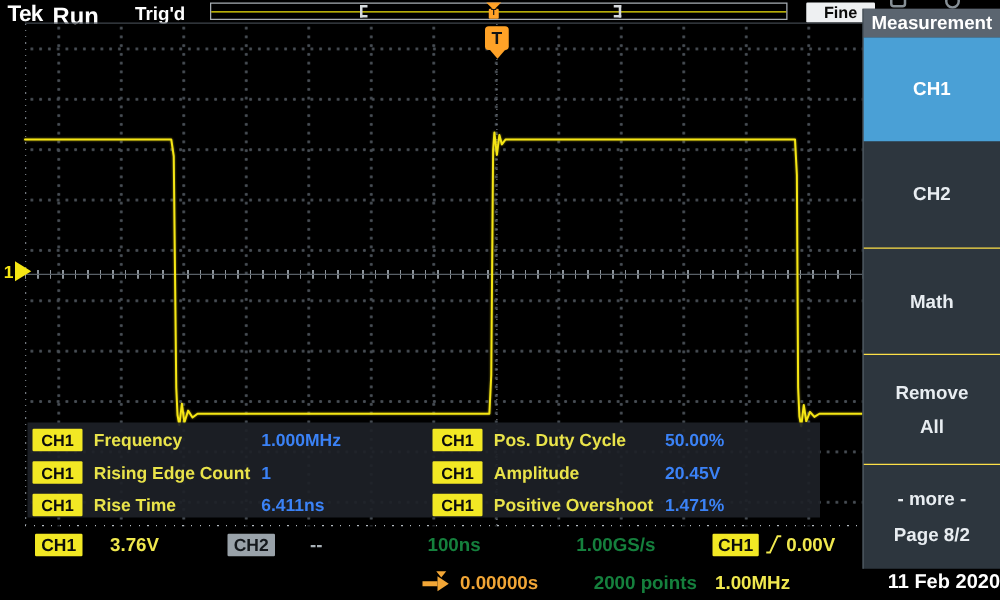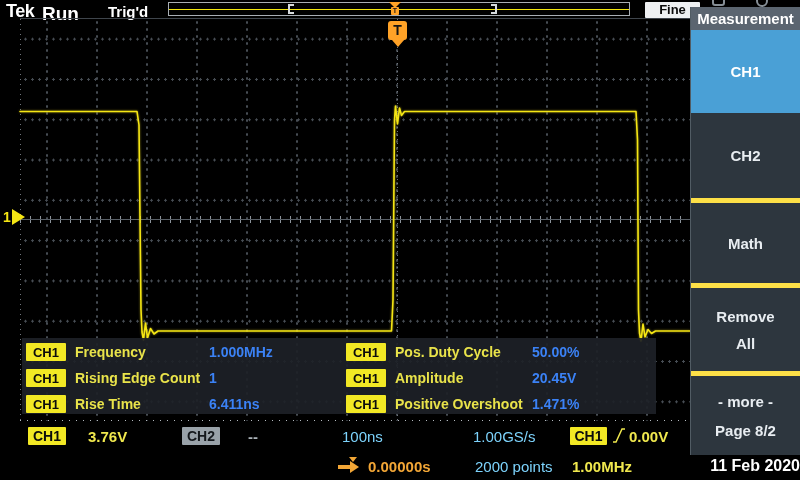--- a/index.html
+++ b/index.html
@@ -63,35 +63,35 @@
   .mbadge { width:40px; height:18px; background:#f2e824; color:#0c0c0c; font-size:13px; font-weight:700; display:flex; align-items:center; justify-content:center; margin-right:9px; border-radius:1px; flex:none; }
   .mlabel { color:#e9e34a; font-size:14px; font-weight:600; width:134px; flex:none; }
   .c1 .mlabel { width:137px; }
   .mvalue { color:#3b82f6; font-size:14px; font-weight:600; }
   
   .status-bar { position:absolute; left:0; top:422px; width:800px; height:58px; background:#000; z-index:4; }
   .sb-abs { position:absolute; white-space:nowrap; }
   .badge-y { background:#f2e824; color:#0c0c0c; font-size:14px; font-weight:700; width:38px; height:18px; display:flex; align-items:center; justify-content:center; border-radius:1px; }
   .badge-g { background:#99a2a9; color:#14181c; font-size:14px; font-weight:700; width:38px; height:18px; display:flex; align-items:center; justify-content:center; border-radius:1px; }
   .txt-y { color:#f0e84e; font-size:15px; font-weight:600; }
-  .txt-w { color:#7dd3fc; font-size:15px; font-weight:400;text-align:right; }
+  .txt-w { color:#15803d; font-size:15px; font-weight:700;text-align:right; }
   .txt-g { color:#aab2b8; font-size:15px; font-weight:700; }
   .txt-o { color:#f2a636; font-size:15px; font-weight:600; }
   .hpos-arrow { position:absolute; left:338px; top:39px; width:22px; height:12px; }
   .hpos-arrow .stem { position:absolute; left:0; top:4px; width:12px; height:4px; background:#f2a636; }
   .hpos-arrow .head { position:absolute; left:12px; top:0; width:0; height:0; border-top:6px solid transparent; border-bottom:6px solid transparent; border-left:9px solid #f2a636; }
   .hpos-arrow .notch { position:absolute; left:11px; top:-4px; width:0; height:0; border-left:4px solid transparent; border-right:4px solid transparent; border-top:5px solid #f2a636; }
   
   .sidebar { position:absolute; left:690px; top:7px; width:110px; height:448px; background:#2d363e; z-index:6; border-left:1px solid #515c64; display:flex; flex-direction:column; }
   .sb-header { height:23px; background:#5b6570; color:#fff; font-size:15px; font-weight:600; text-align:center; line-height:23px; flex:none; }
   .sb-item { display:flex; flex-direction:column; align-items:center; justify-content:center; color:#e8edf1; font-size:15px; font-weight:600; text-align:center; flex:none; }
   .sb-item.active { background:#4aa0d6; color:#fff; }
   .sb-item.h1 { height:83px; } .sb-item.h2 { height:85px; } .sb-item.h3 { height:85px; }
   .sb-item.h4 { height:88px; row-gap:10px; } .sb-item.h5 { height:84px; row-gap:12px; }
-  .sb-item.bt { border-top:5px solid #fde047; }
+  .sb-item.bt { border-top:1px solid #fde047; }
   .date-label { position:absolute; left:690px; top:455px; width:110px; height:25px; color:#fff; font-size:16px; font-weight:700; text-align:right; line-height:22px; z-index:6; }
 </style>
 </head>
 <body>
 
 <div id="screen">
 
   <div class="tek-logo">Tek</div>
   <div class="acq-status">Run</div>
   <div class="trig-status">Trig'd</div>
@@ -164,21 +164,21 @@
       <span class="mvalue">1.471%</span>
     </div>
   </div>
 
   <div class="status-bar">
     <div class="sb-abs badge-y" style="left:28px; top:5px;">CH1</div>
     <div class="sb-abs txt-y" style="left:88px; top:6px;">3.76V</div>
     <div class="sb-abs badge-g" style="left:182px; top:5px;">CH2</div>
     <div class="sb-abs txt-g" style="left:248px; top:6px;">--</div>
     <div class="sb-abs txt-w" style="left:342px; top:6px;">100ns</div>
-    <div class="sb-abs txt-w" style="left:473px; top:6px;">1.00GS/s</div>
+    <div class="sb-abs txt-w" style="left:461px; top:6px;">1.00GS/s</div>
     <div class="sb-abs badge-y" style="left:570px; top:5px; width:37px;">CH1</div>
     <svg class="sb-abs" style="left:612px; top:5px;" width="14" height="17" viewBox="0 0 14 17">
       <polyline points="1,15 4,15 10,2 13,2" fill="none" stroke="#f0e84e" stroke-width="1.5"></polyline>
     </svg>
     <div class="sb-abs txt-y" style="left:629px; top:6px;">0.00V</div>
     <div class="hpos-arrow">
       <div class="stem"></div>
         <div class="head"></div>
         <div class="notch"></div>
     </div>

